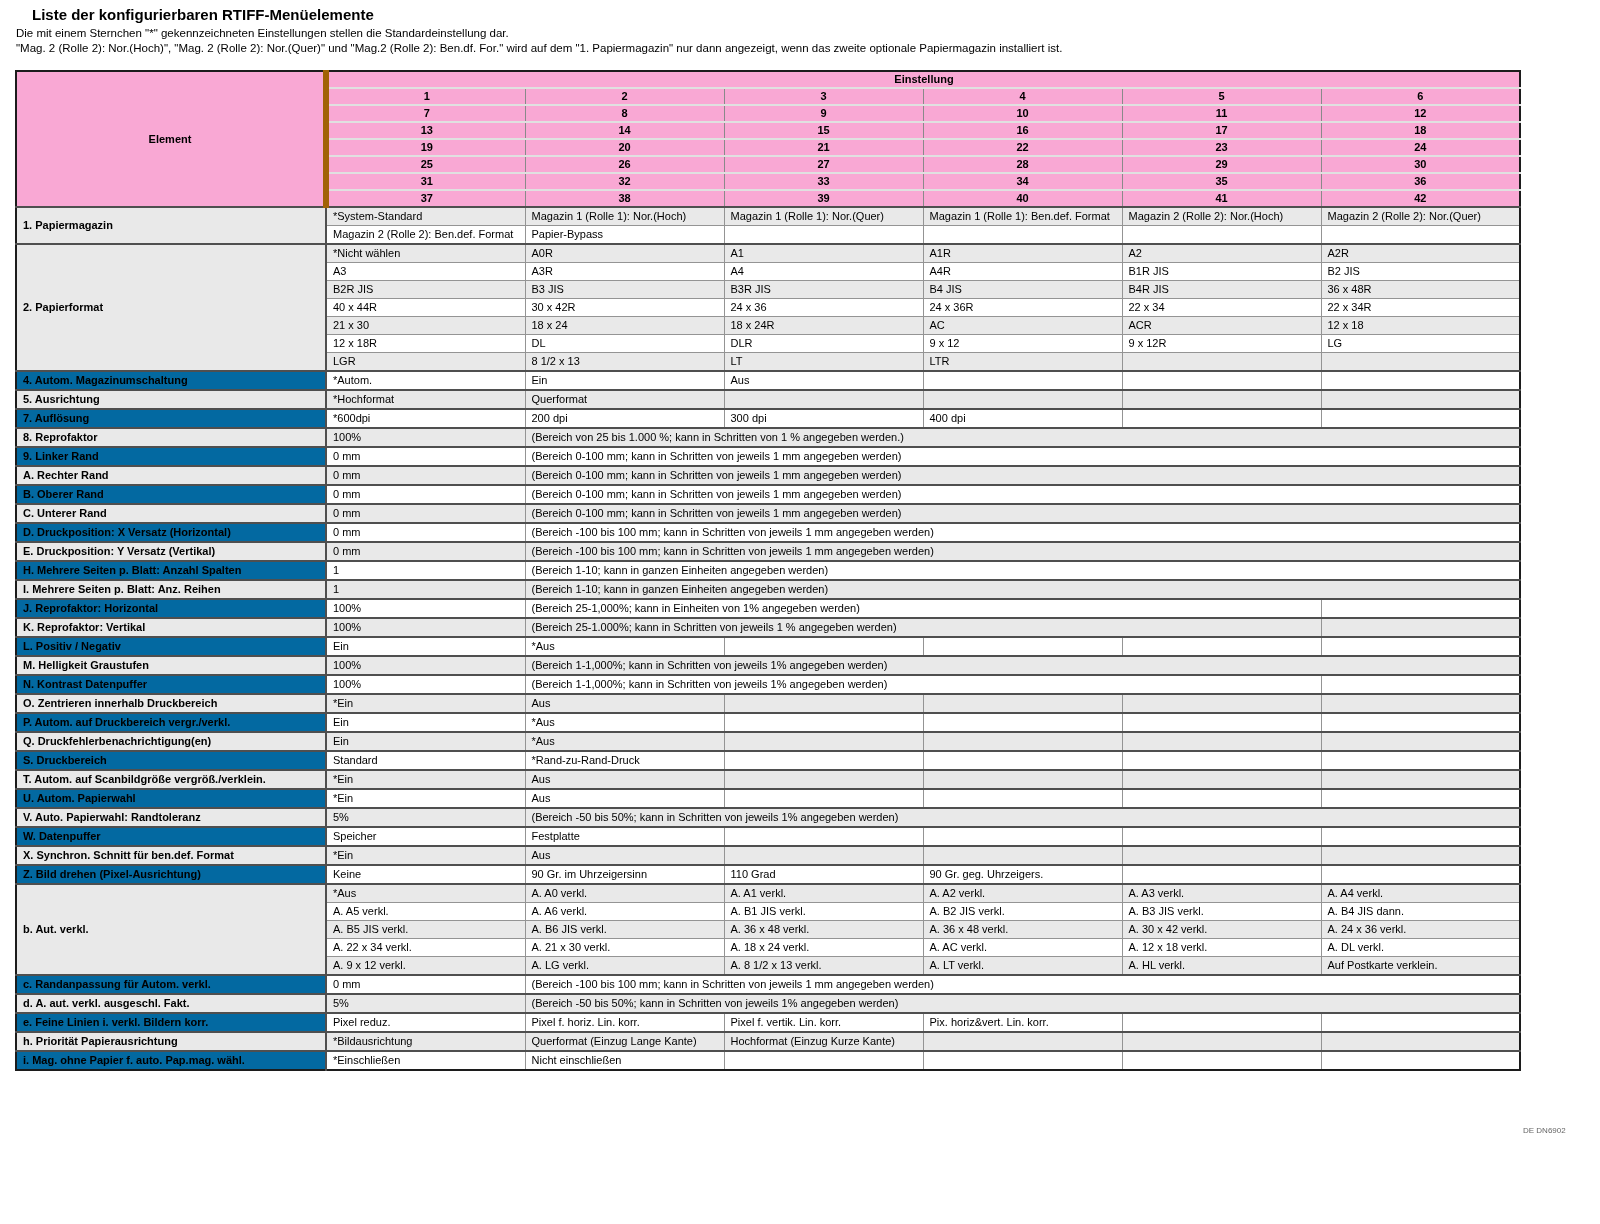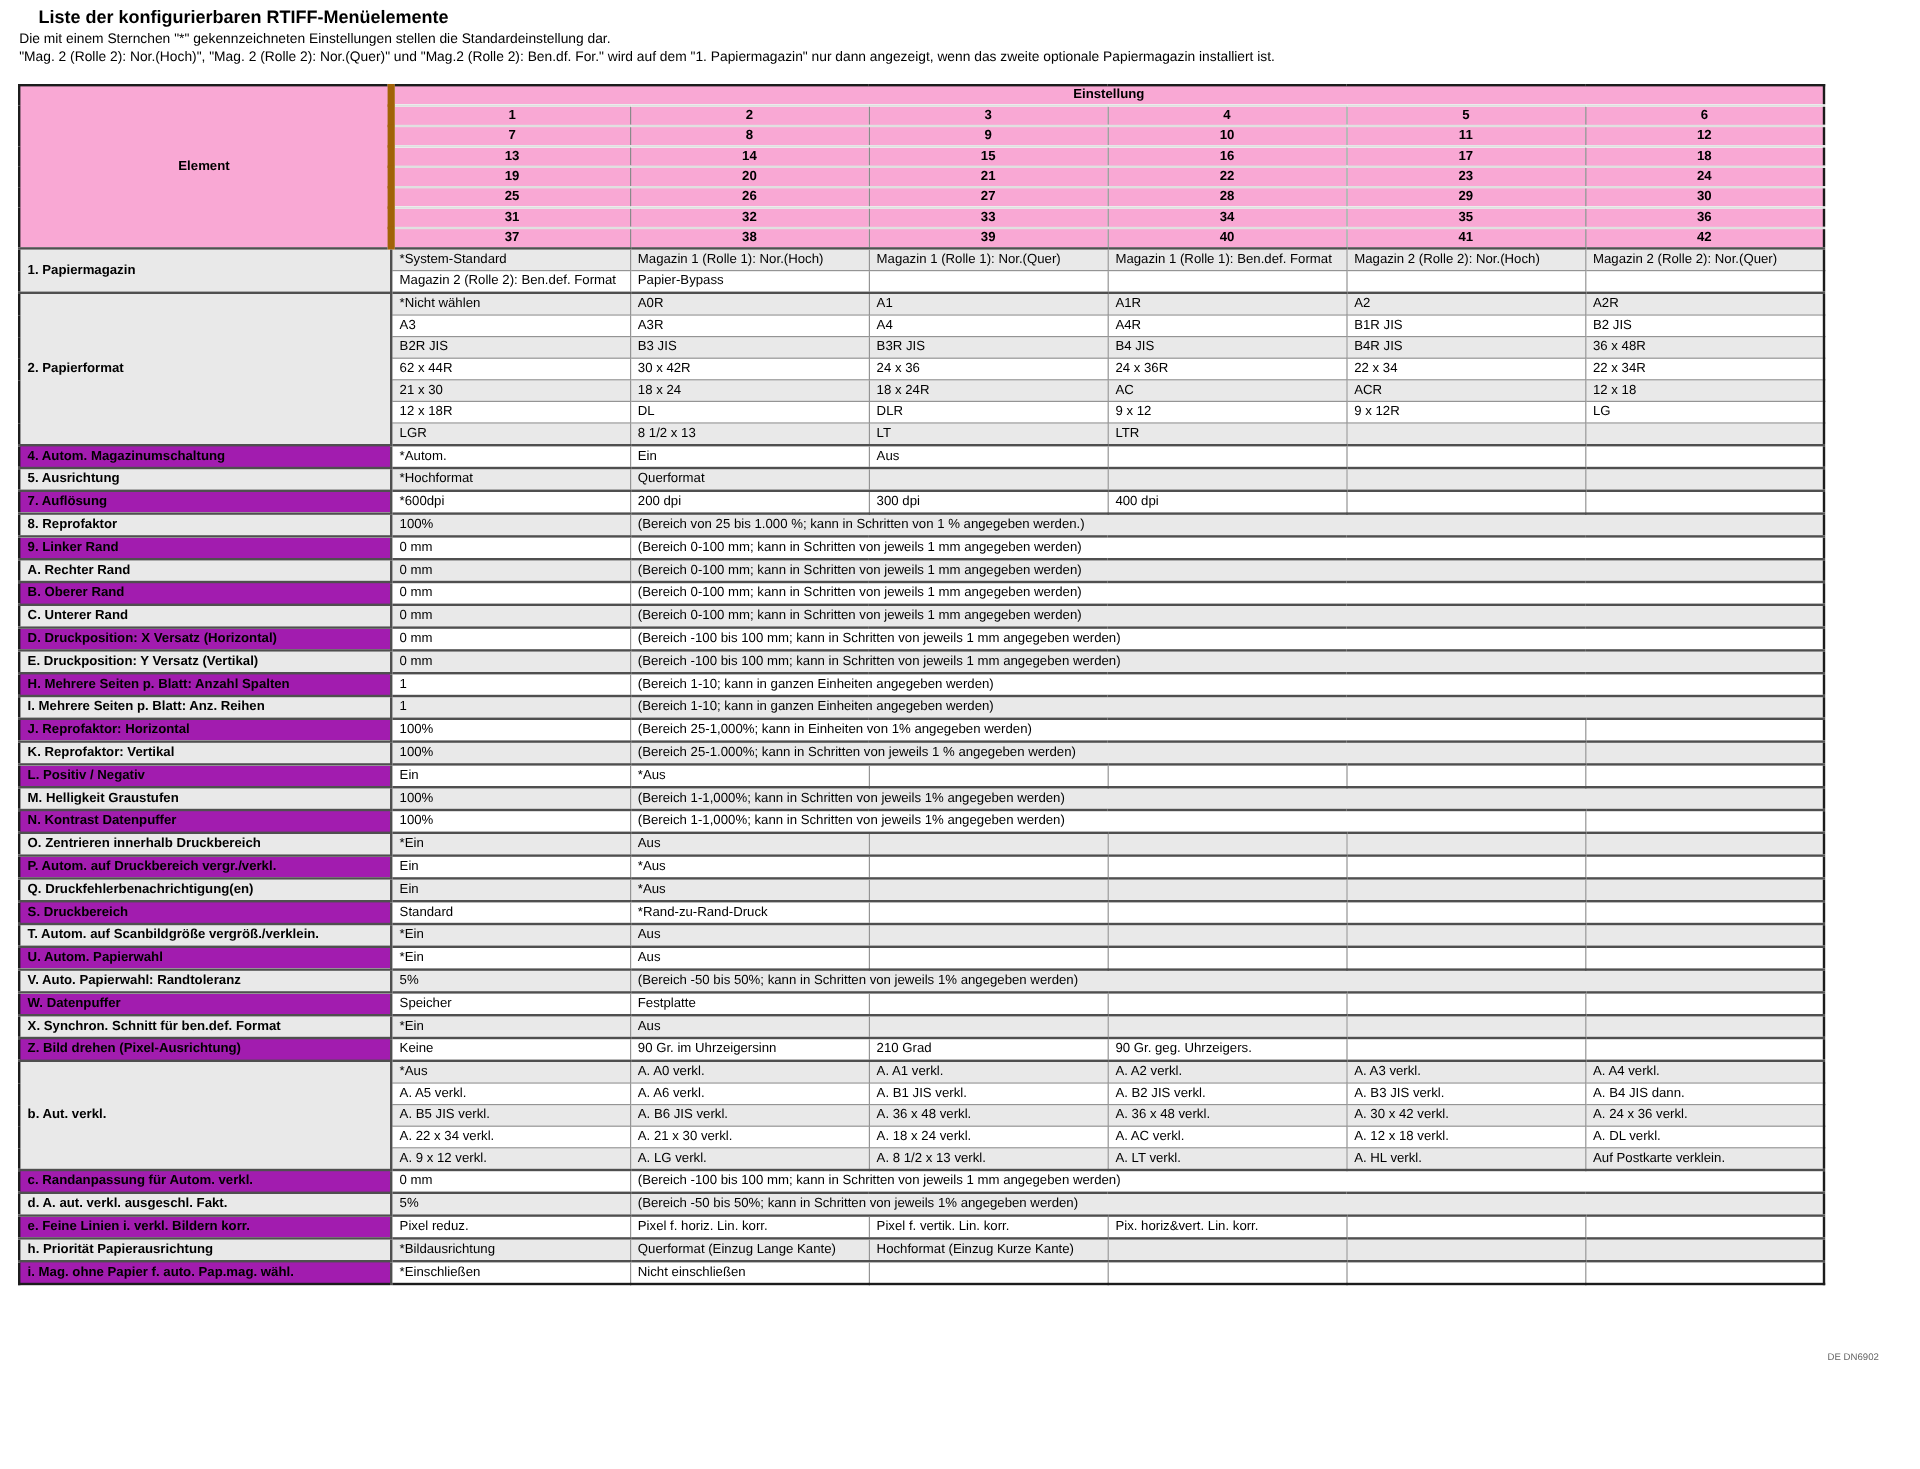--- a/index.html
+++ b/index.html
@@ -10,21 +10,21 @@
   .sub2{top:42px;}
   table{position:absolute;left:15px;top:70px;width:1506px;border-collapse:collapse;table-layout:fixed;font-size:11px;border:2px solid #1c1c1c;}
   col.el{width:310px;}
   th,td{border:1px solid #949494;padding:0 6px;height:17px;line-height:1.12;text-align:left;font-weight:normal;overflow:hidden;vertical-align:middle;}
   thead th{background:#f9a8d4;font-weight:bold;text-align:center;border-color:#8a8a8a;}
   thead th.num{border-top:2px solid #e0e0e0;height:15px;}
   th.el-h{border-right:6px solid #a16207;}
   th.set-h{height:15px;}
   tbody td{background:#ffffff;}
   tr.shade td{background:#e9e9e9;}
-  td.label{background:#a21caf;font-weight:bold;border-right:2px solid #4f4f4f;}
+  td.label{background:#0369a1;font-weight:bold;border-right:2px solid #4f4f4f;}
   tr.gstart td{border-top:2px solid #4f4f4f;}
   .footer{position:absolute;left:1523px;top:1126px;font-size:8px;color:#666;}
 </style>
 </head>
 <body>
 
 <div class="title">Liste der konfigurierbaren RTIFF-Menüelemente</div>
 <div class="sub sub1">Die mit einem Sternchen "*" gekennzeichneten Einstellungen stellen die Standardeinstellung dar.</div>
 <div class="sub sub2">"Mag. 2 (Rolle 2): Nor.(Hoch)", "Mag. 2 (Rolle 2): Nor.(Quer)" und "Mag.2 (Rolle 2): Ben.df. For." wird auf dem "1. Papiermagazin" nur dann angezeigt, wenn das zweite optionale Papiermagazin installiert ist.</div>
 
@@ -137,21 +137,21 @@
       </tr>
       <tr class="shade">
         <td>B2R JIS</td>
         <td>B3 JIS</td>
         <td>B3R JIS</td>
         <td>B4 JIS</td>
         <td>B4R JIS</td>
         <td>36 x 48R</td>
       </tr>
       <tr class="">
-        <td>62 x 44R</td>
+        <td>40 x 44R</td>
         <td>30 x 42R</td>
         <td>24 x 36</td>
         <td>24 x 36R</td>
         <td>22 x 34</td>
         <td>22 x 34R</td>
       </tr>
       <tr class="shade">
         <td>21 x 30</td>
         <td>18 x 24</td>
         <td>18 x 24R</td>
@@ -353,21 +353,21 @@
         <td>Aus</td>
         <td></td>
         <td></td>
         <td></td>
         <td></td>
       </tr>
       <tr class=" gstart">
         <td class="label" rowspan="1">Z. Bild drehen (Pixel-Ausrichtung)</td>
         <td>Keine</td>
         <td>90 Gr. im Uhrzeigersinn</td>
-        <td>210 Grad</td>
+        <td>110 Grad</td>
         <td>90 Gr. geg. Uhrzeigers.</td>
         <td></td>
         <td></td>
       </tr>
       <tr class="shade gstart">
         <td class="label" rowspan="5">b. Aut. verkl.</td>
         <td>*Aus</td>
         <td>A. A0 verkl.</td>
         <td>A. A1 verkl.</td>
         <td>A. A2 verkl.</td>

